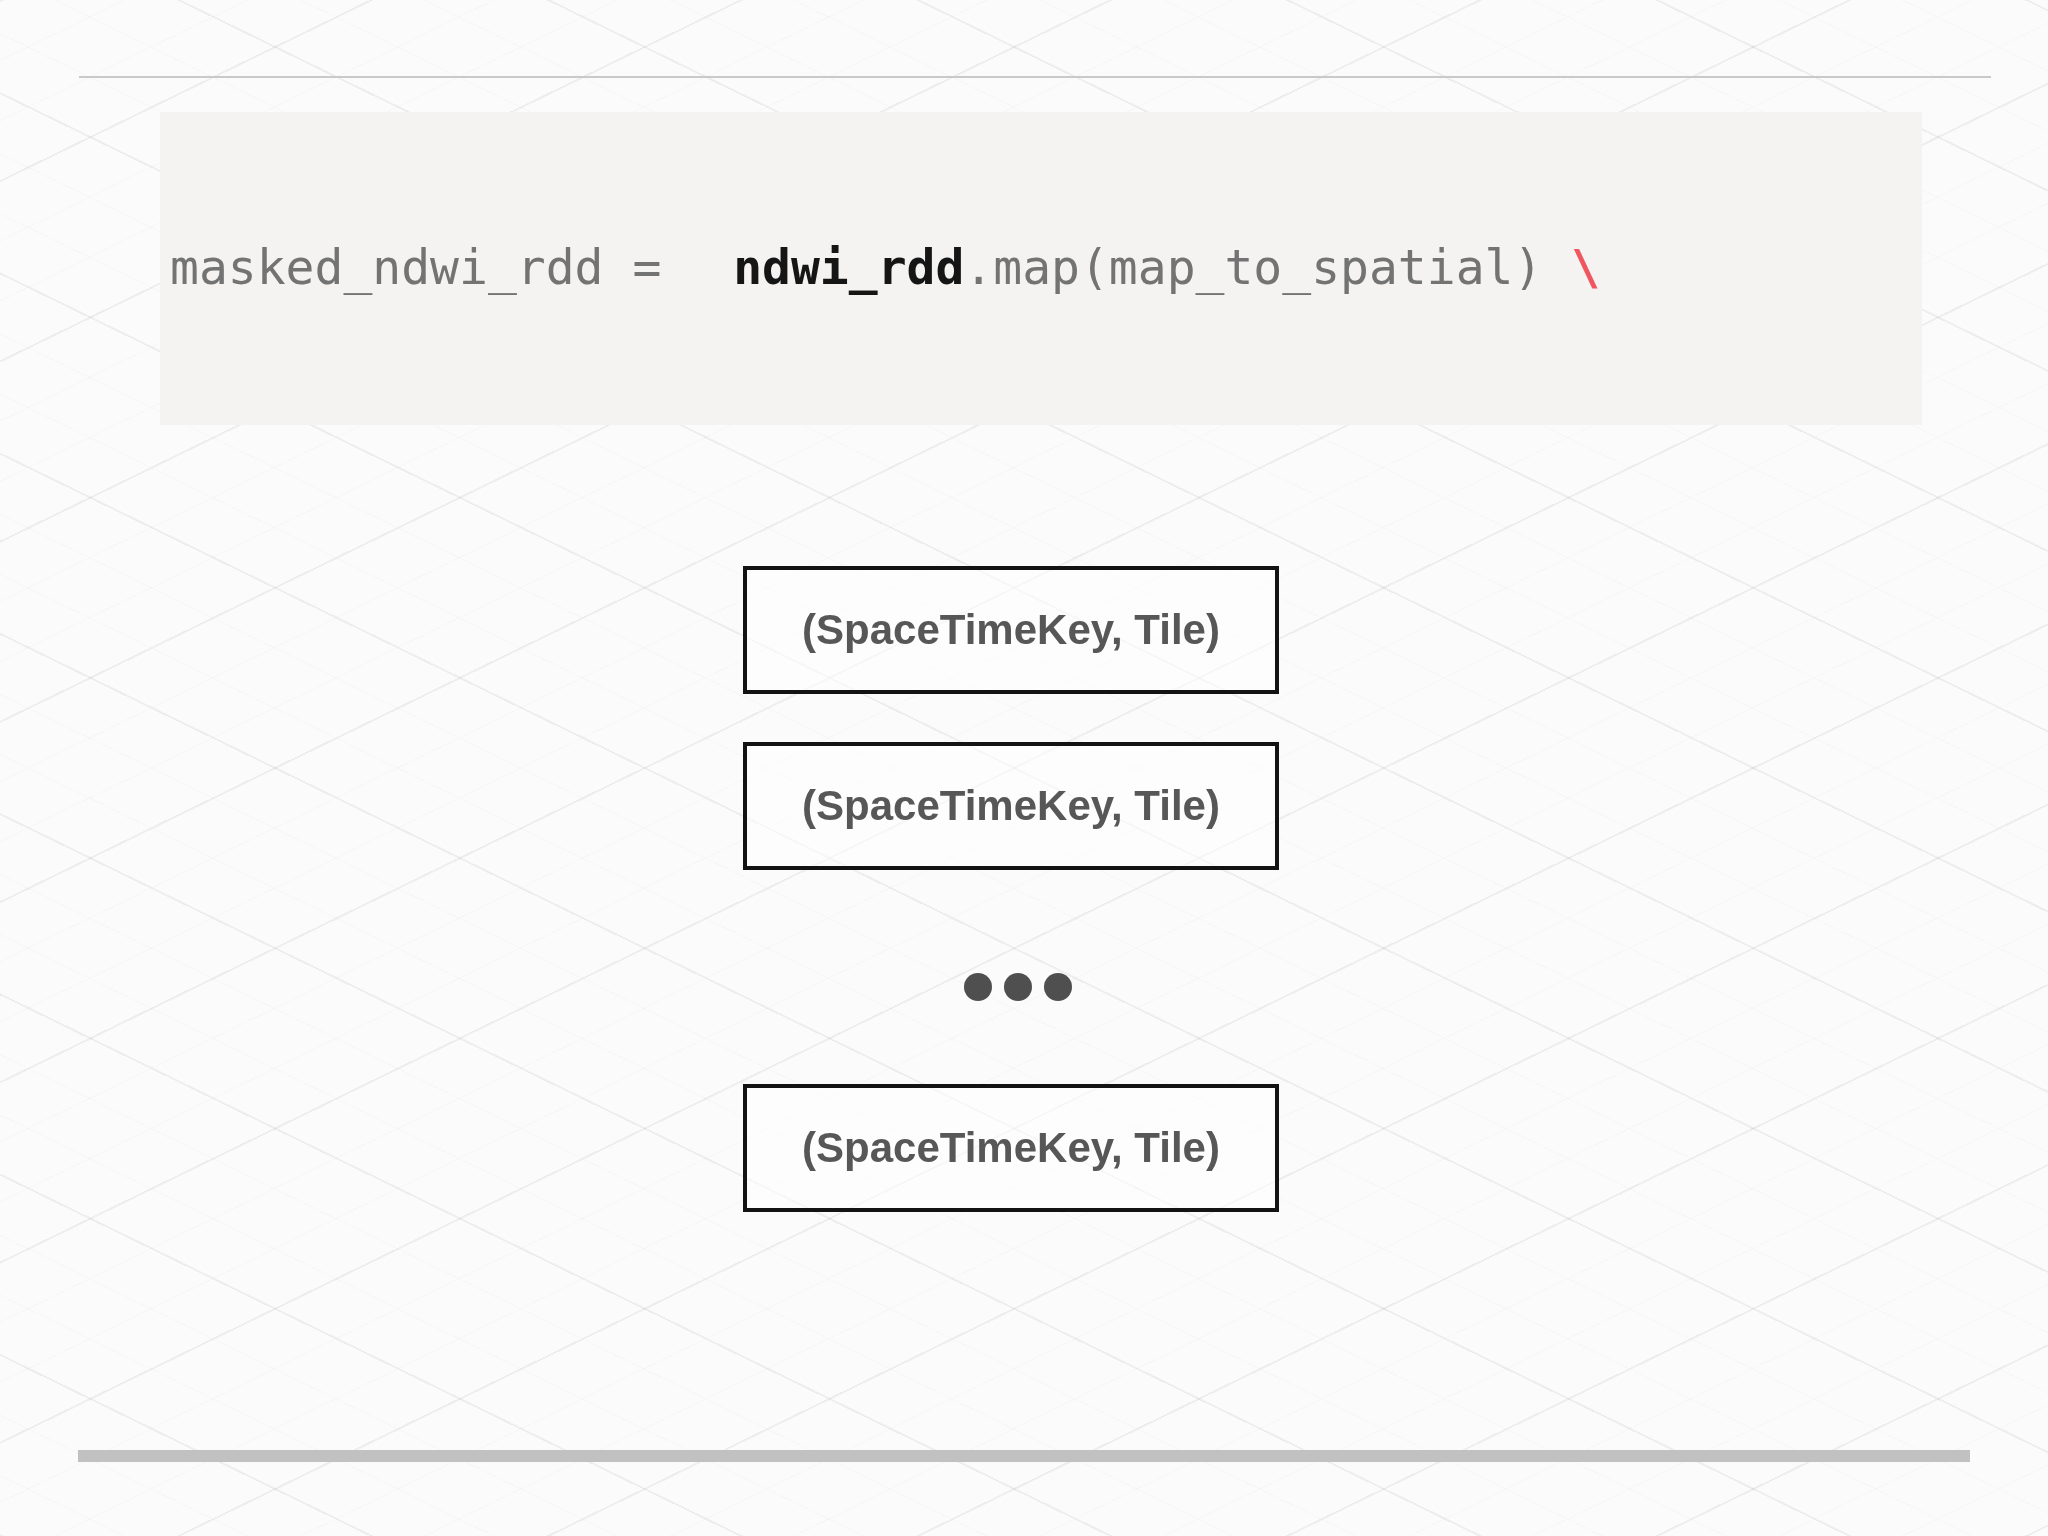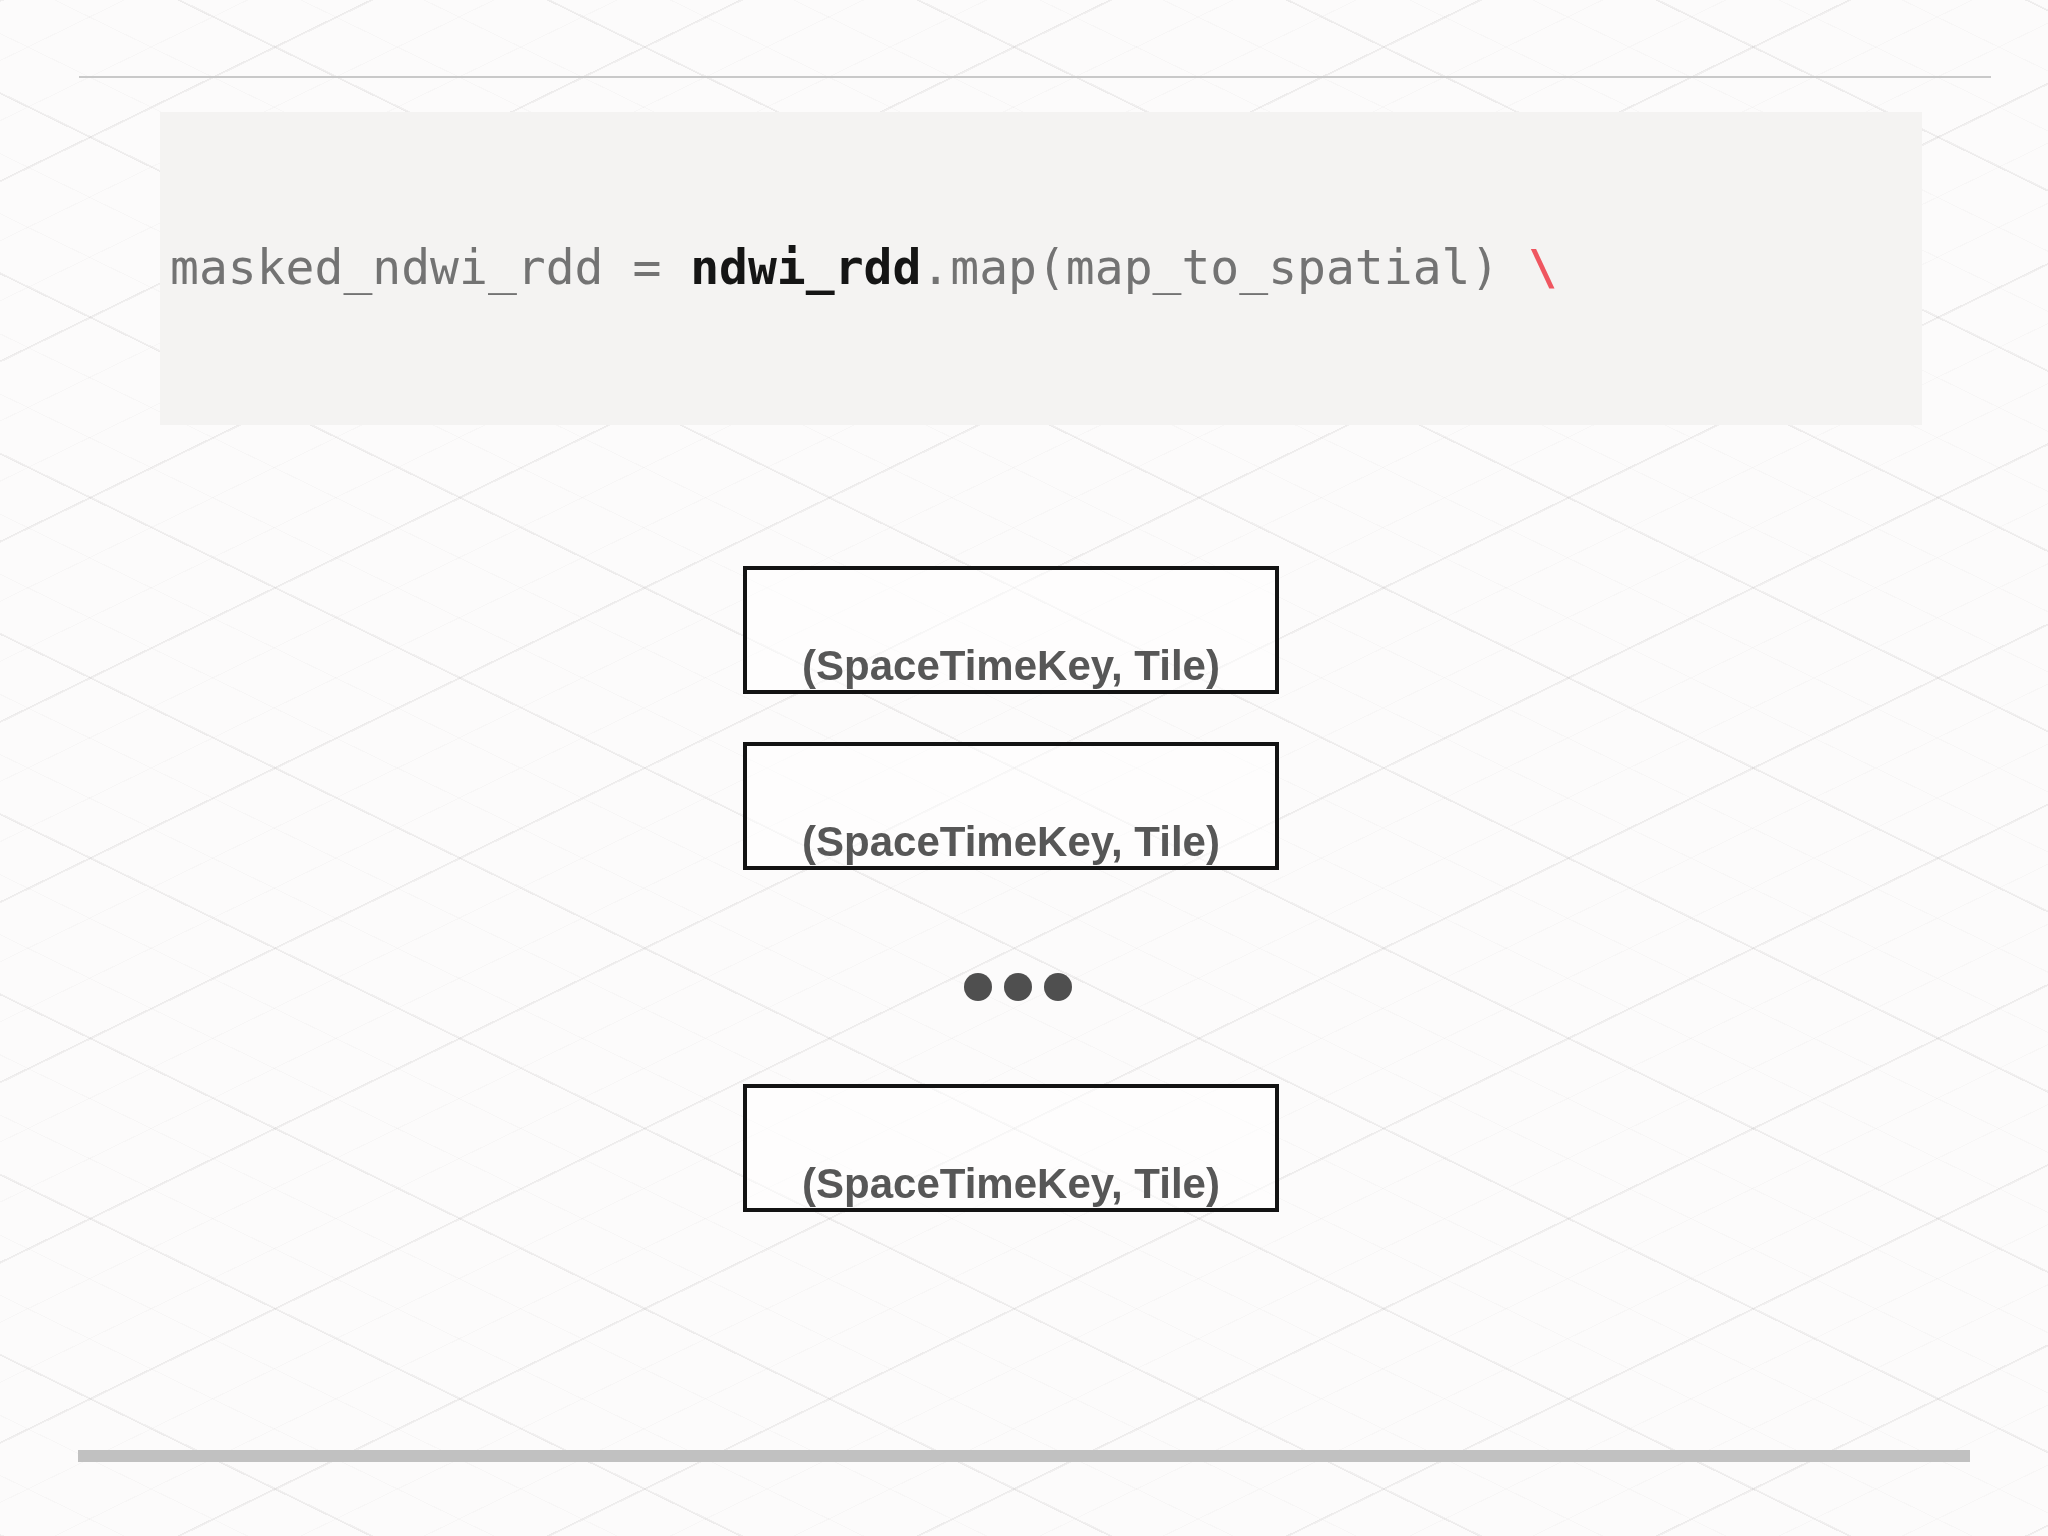--- a/index.html
+++ b/index.html
@@ -26,29 +26,29 @@
     position:absolute; left:160px; top:112px; width:1752px;
     background:#f4f3f2;
     padding:13px 0 15px 10px;
     font-family:"DejaVu Sans Mono","Liberation Mono",monospace;
     font-size:48px; line-height:57px;
     color:#7b7b7b;
     white-space:pre;
   }
   .code-line { white-space:pre; }
   .tk-plain { color:#737373; }
-  .tk-bold-black { color:#151515; font-weight:bold; }
+  .tk-bold-black { color:#151515; font-weight:bold;margin-left:43px; }
   .tk-bold-gray  { color:#6a6a6a; font-weight:bold; }
   .tk-red { color:#ef5660; font-weight:bold; }
 
   .kv-box {
     position:absolute; left:743px; width:528px; height:120px;
     border:4px solid #131313;
     background:rgba(255,255,255,0.55);
-    display:flex; align-items:flex-end; justify-content:center;
+    display:flex; align-items:center; justify-content:center;
   }
   .kv-box-1 { top:566px; }
   .kv-box-2 { top:742px; }
   .kv-box-3 { top:1084px; }
   .kv-label {
     font-family:"Liberation Sans",sans-serif;
     font-weight:700; font-size:42px; color:#575757;
   }
 
   .ellipsis {

